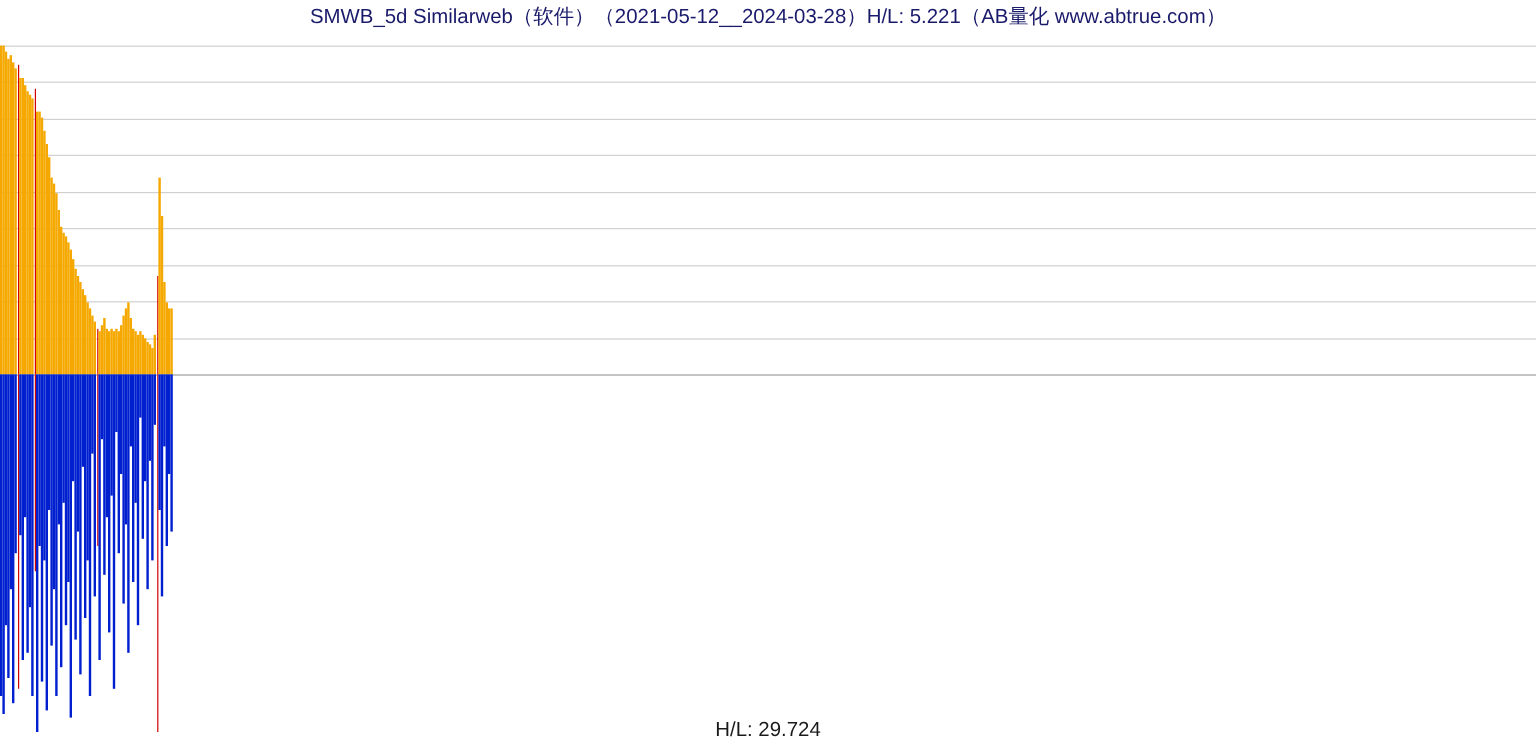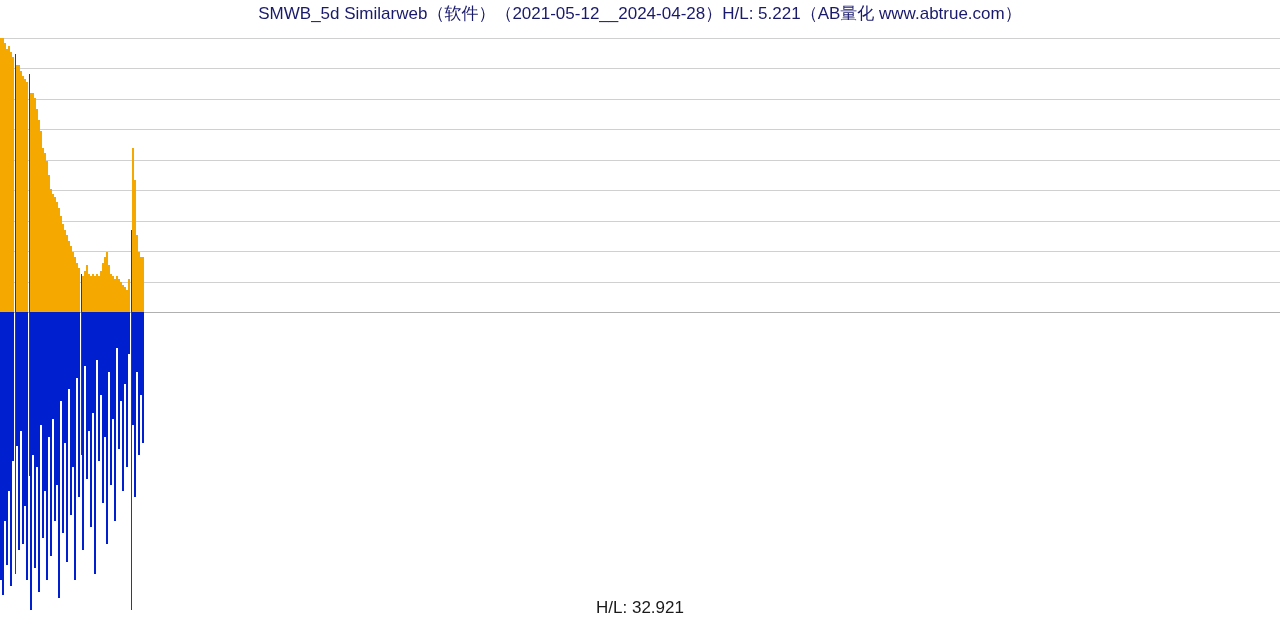--- a/index.html
+++ b/index.html
@@ -75,21 +75,21 @@
     .bar-u.red { background: #d00000; width: 1px; margin: 0 0.5px; }
     .bar-d {
       width: 2px;
       background: #0020d0;
     }
     .bar-d.red { background: #d00000; width: 1px; margin: 0 0.5px; }
   </style>
 </head>
 <body>
 
-<div class="title">SMWB_5d Similarweb（软件）（2021-05-12__2024-04-28）H/L: 5.221（AB量化  www.abtrue.com）</div>
+<div class="title">SMWB_5d Similarweb（软件）（2021-05-12__2024-03-28）H/L: 5.221（AB量化  www.abtrue.com）</div>
 
 <div class="chart">
   <div class="gridlines" id="gridlines">
       <div class="gridline" style="top: 10px;"></div>
       <div class="gridline" style="top: 40.4444px;"></div>
       <div class="gridline" style="top: 70.8889px;"></div>
       <div class="gridline" style="top: 101.333px;"></div>
       <div class="gridline" style="top: 131.778px;"></div>
       <div class="gridline" style="top: 162.222px;"></div>
       <div class="gridline" style="top: 192.667px;"></div>
@@ -241,13 +241,13 @@
       <div class="bar-d red" style="height: 298px;"></div>
       <div class="bar-d" style="height: 113.24px;"></div>
       <div class="bar-d" style="height: 184.76px;"></div>
       <div class="bar-d" style="height: 59.6px;"></div>
       <div class="bar-d" style="height: 143.04px;"></div>
       <div class="bar-d" style="height: 83.44px;"></div>
       <div class="bar-d" style="height: 131.12px;"></div>
     </div>
 </div>
 
-<div class="footer">H/L: 32.921</div>
+<div class="footer">H/L: 29.724</div>
 
 </body></html>

